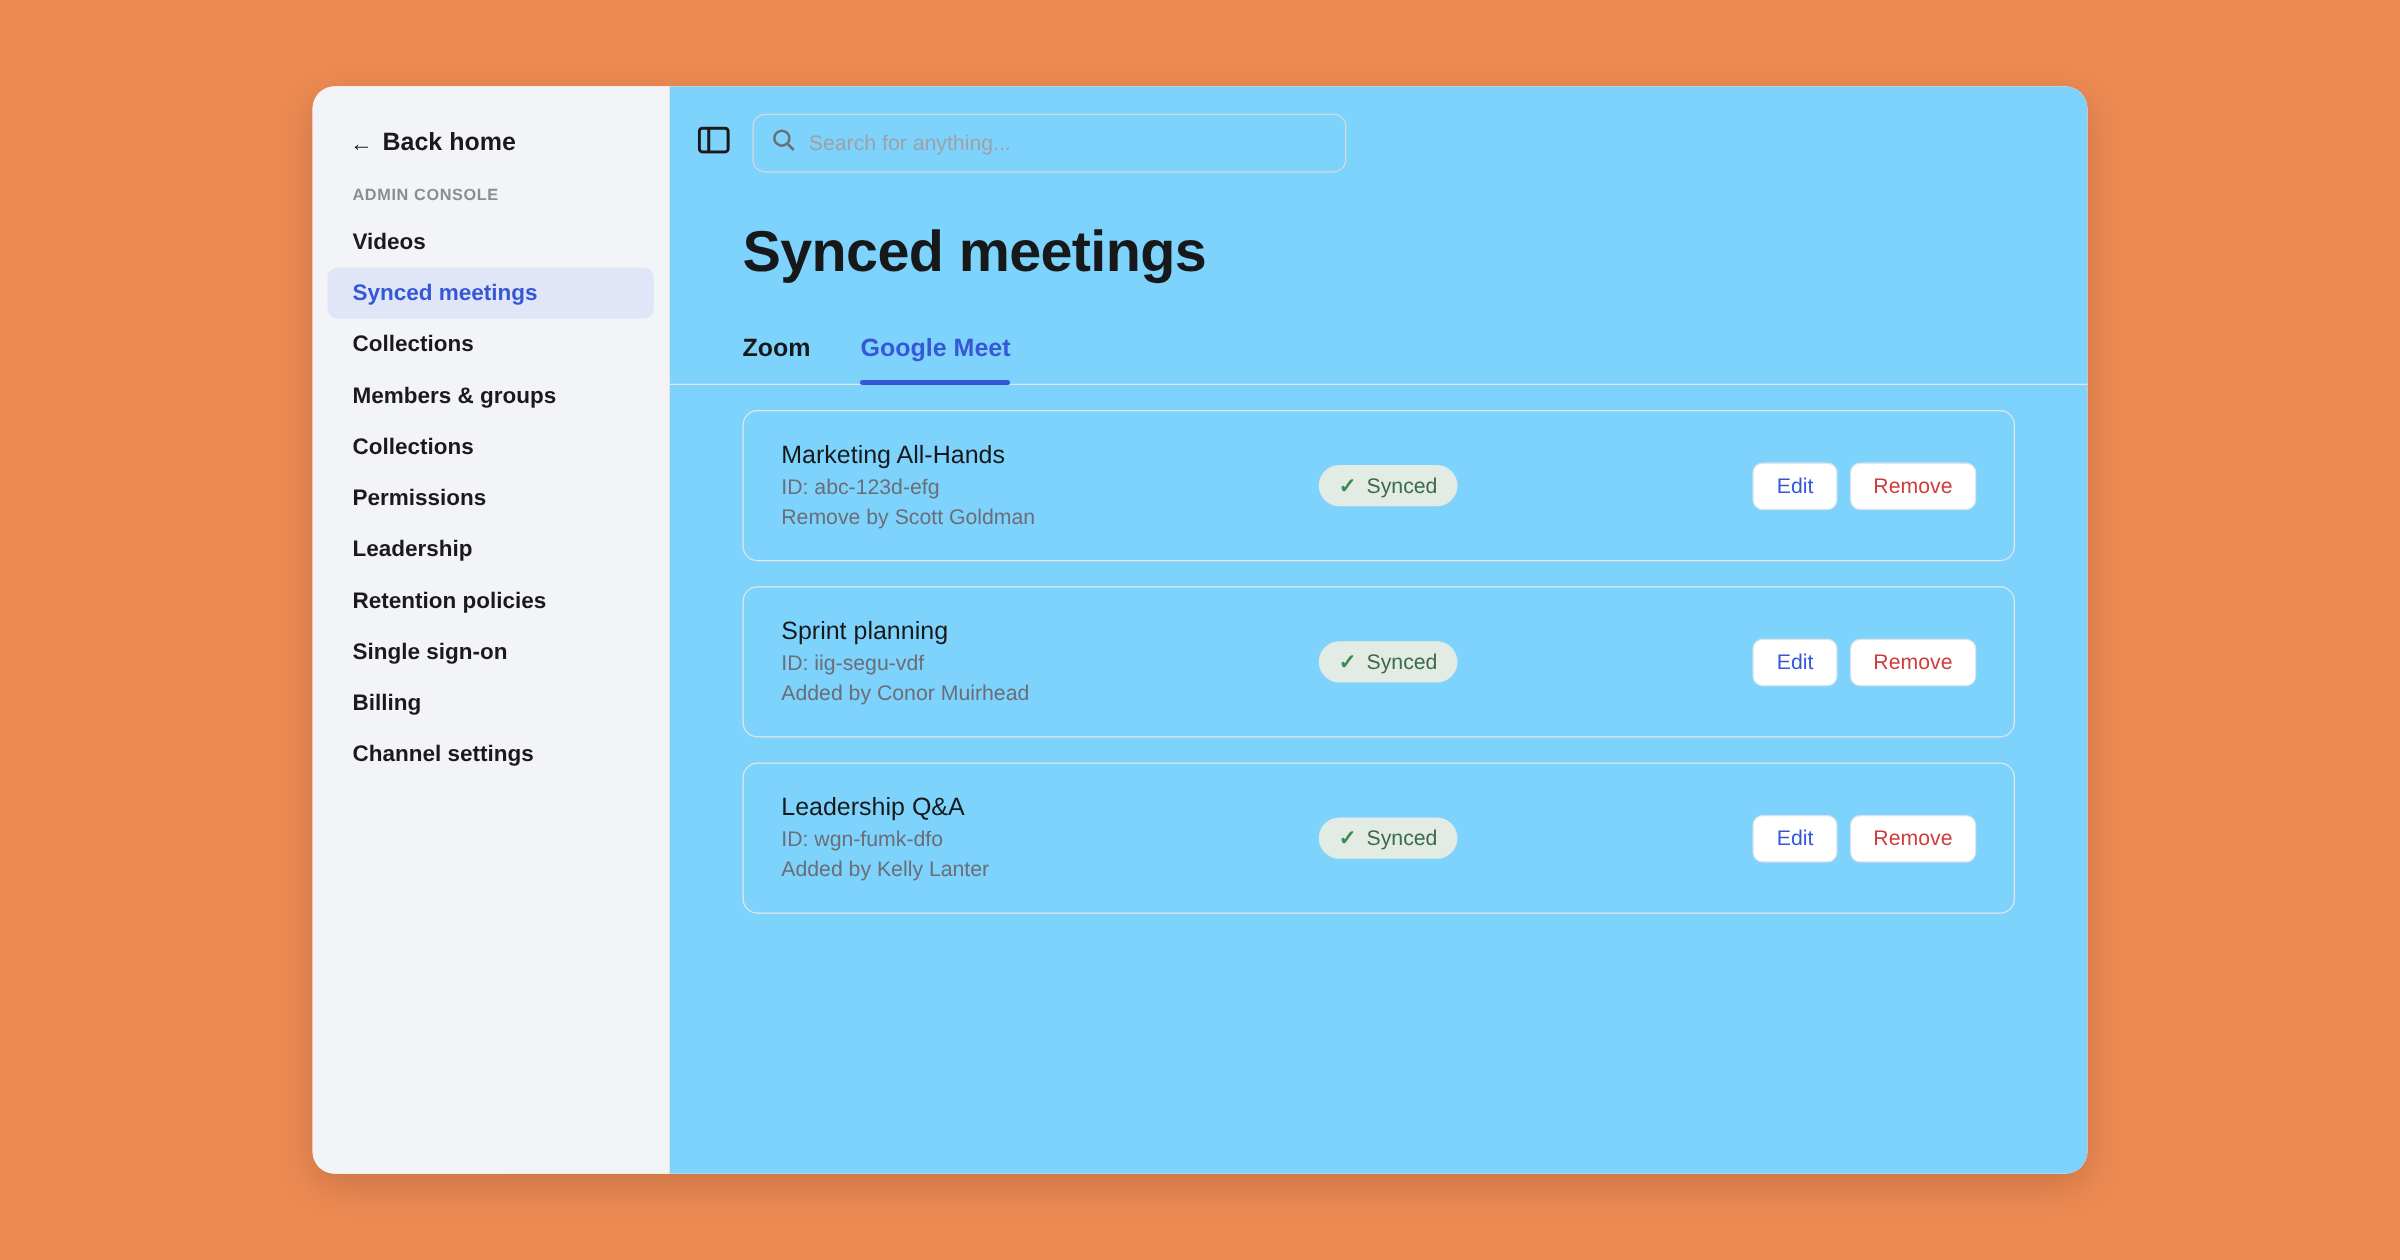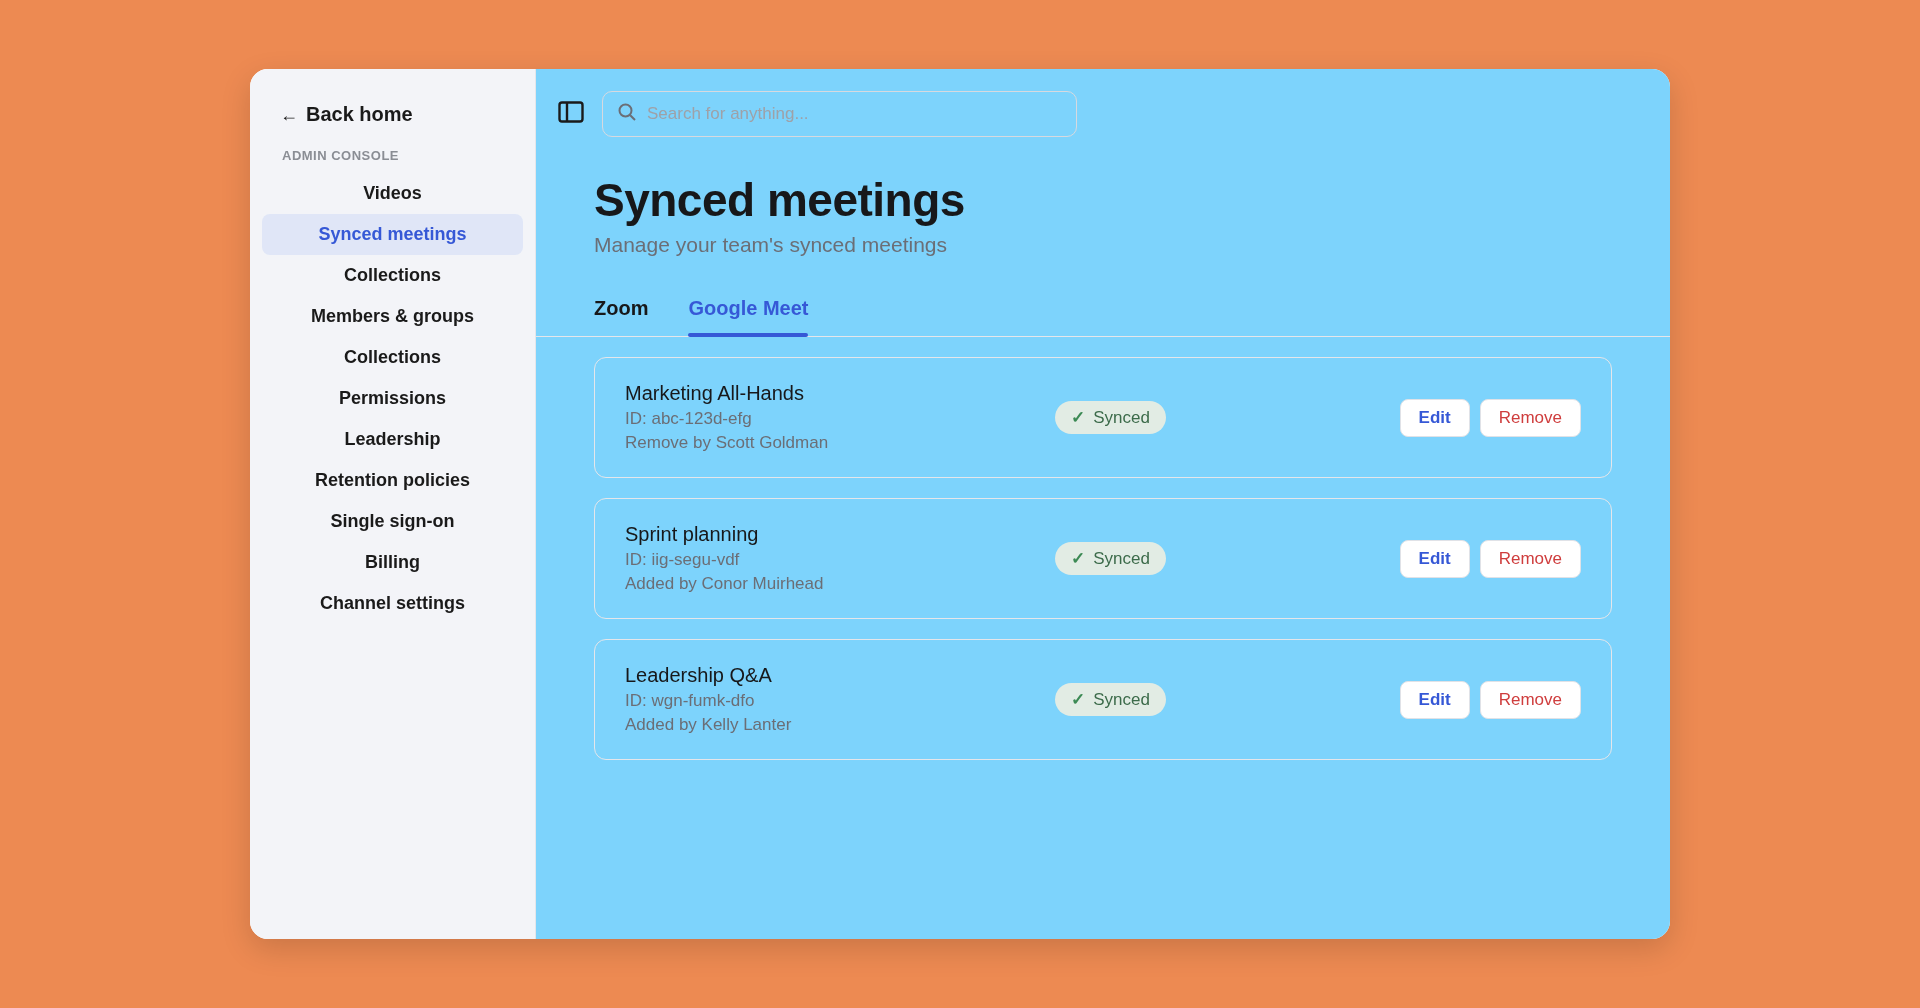--- a/index.html
+++ b/index.html
@@ -45,21 +45,20 @@
   font-weight: 600;
   padding: 0 20px 10px 20px;
 }
 .nav-item {
   font-size: 18px;
   font-weight: 600;
   color: #1a1a1a;
   padding: 10px 20px;
   border-radius: 8px;
   cursor: pointer;
-  text-align: center;
 }
 .nav-item.active {
   background: #e0e6f7;
   color: #3658d6;
 }
 .main {
   flex: 1;
   background: #7dd3fc;
   display: flex;
   flex-direction: column;
@@ -168,21 +167,21 @@
 .card-actions { margin-left: auto; display: flex; gap: 10px; }
 .btn {
   border: 1px solid #e0e2e7;
   background: #fff;
   border-radius: 8px;
   padding: 8px 18px;
   font-size: 17px;
   font-weight: 500;
   cursor: pointer;
 }
-.btn-edit { color: #3658d6; font-weight: bold; }
+.btn-edit { color: #3658d6; }
 .btn-remove { color: #cf3d3d; }
 </style>
 </head>
 <body>
 
 <div class="window">
 
   <aside class="sidebar">
     <div class="back-home">
       <span class="back-arrow">←</span>
@@ -218,21 +217,20 @@
             <circle cx="8.5" cy="8.5" r="6"></circle>
             <line x1="13.2" y1="13.2" x2="18" y2="18"></line>
           </svg>
         </span>
         <input class="search-input" placeholder="Search for anything..." style="">
       </div>
     </div>
 
     <div class="content">
       <h1 class="page-title">Synced meetings</h1>
-      <p class="page-subtitle">Manage your team's synced meetings</p>
 
       <div class="tabs" id="tabs">
           <div class="tab">Zoom</div>
           <div class="tab active">Google Meet</div>
         </div>
 
       <div class="cards" id="cards">
           <div class="card">
             <div class="card-info">
               <div class="card-title">Marketing All-Hands</div>

